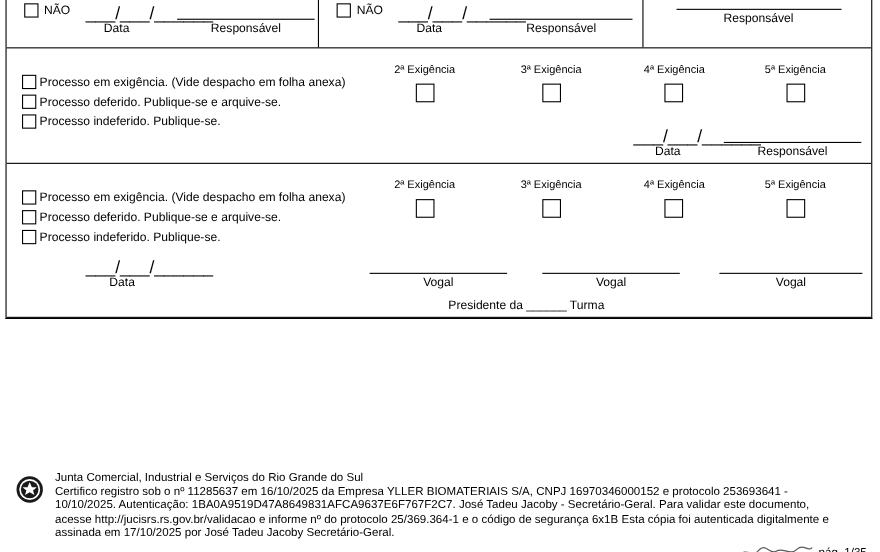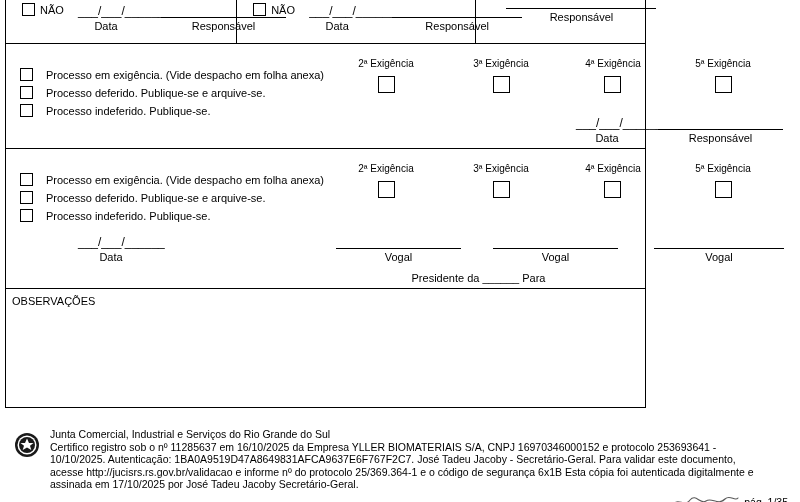--- a/index.html
+++ b/index.html
@@ -18,21 +18,21 @@
   }
   .page {
     position: relative;
     width: 800px;
     height: 502px;
   }
   .form {
     position: absolute;
     left: 5px;
     top: 0px;
-    width: 641px;
+    width: 788px;
     border-left: 1px solid #000;
     border-right: 1px solid #000;
     border-bottom: 1px solid #000;
   }
 
   
   .top-row {
     display: flex;
     height: 44px;
     border-bottom: 1px solid #000;
@@ -60,21 +60,21 @@
     top: 3px;
     font-size: 11px;
     display: flex;
     align-items: center;
     gap: 5px;
   }
   .nao-wrap .lbl { font-size: 11px; }
 
   .date-blank {
     position: absolute;
-    font-size: 12px;
+    font-size: 16px;
     letter-spacing: 0px;
     white-space: nowrap;
   }
   .under-label {
     position: absolute;
     font-size: 11px;
     text-align: center;
   }
   .line {
     position: absolute;
@@ -88,21 +88,21 @@
     border-bottom: 1px solid #000;
   }
   .sec-title {
     font-size: 11px;
     padding: 4px 0 2px 6px;
   }
   .opt-row {
     position: absolute;
     display: flex;
     align-items: center;
-    gap: 13px;
+    gap: 3px;
     font-size: 11px;
     left: 14px;
   }
   .exig-label {
     position: absolute;
     font-size: 10px;
     text-align: center;
     width: 110px;
   }
   .exig-box {
@@ -260,26 +260,23 @@
 
       <div class="line" style="left:330px; top:99px; width:125px;"></div>
       <div class="under-label" style="left:330px; top:102px; width:125px;">Vogal</div>
 
       <div class="line" style="left:487px; top:99px; width:125px;"></div>
       <div class="under-label" style="left:487px; top:102px; width:125px;">Vogal</div>
 
       <div class="line" style="left:648px; top:99px; width:130px;"></div>
       <div class="under-label" style="left:648px; top:102px; width:130px;">Vogal</div>
 
-      <div class="under-label" style="left:330px; top:123px; width:285px;">Presidente da ______ Para</div>
-    </div>
-
-    <div class="obs">
-      <div class="obs-title">OBSERVAÇÕES</div>
-    </div>
+      <div class="under-label" style="left:330px; top:123px; width:285px;">Presidente da ______ Turma</div>
+    </div>
+
 
   </div>
 
   <div class="footer">
     <div class="seal">
       <svg width="26" height="26" viewBox="0 0 26 26">
         <circle cx="13" cy="13" r="12" fill="#1a1a1a"></circle>
         <circle cx="13" cy="13" r="9.5" fill="#ffffff"></circle>
         <circle cx="13" cy="13" r="8" fill="#1a1a1a"></circle>
         <path d="M13 6.5 L15 11 L19.5 11 L16 13.8 L17.3 18 L13 15.4 L8.7 18 L10 13.8 L6.5 11 L11 11 Z" fill="#ffffff"></path>

